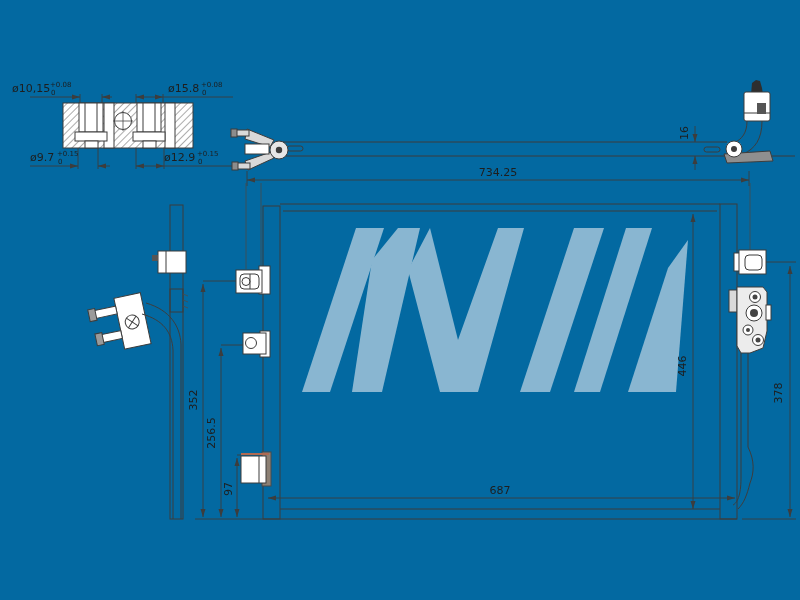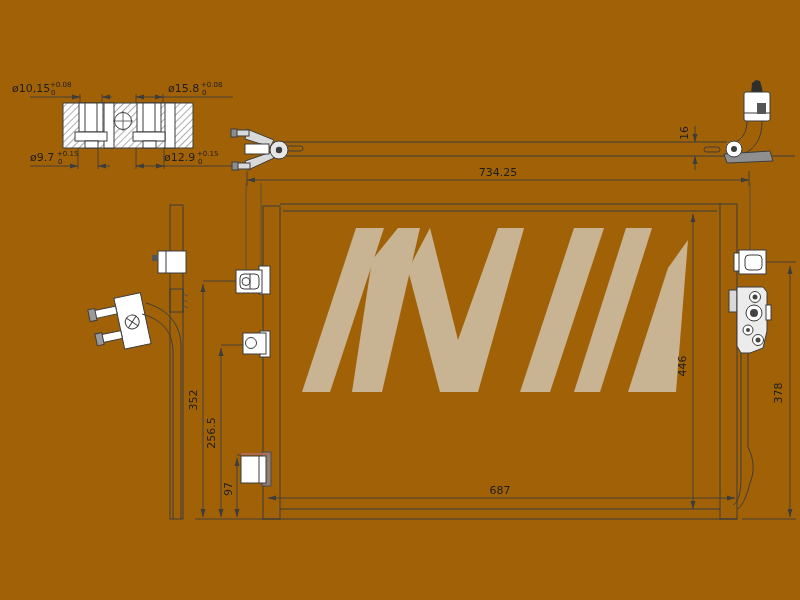--- a/index.html
+++ b/index.html
@@ -1,17 +1,17 @@
 <!DOCTYPE html>
 <html><head>
 <meta charset="utf-8">
 <style>
   html,body { margin:0; padding:0; background:#ffffff; }
   #stage {
-    position:relative; width:800px; height:600px; background:#a16207;
+    position:relative; width:800px; height:600px; background:#0369a1;
     font-family:"DejaVu Sans", "Liberation Sans", sans-serif;
     overflow:hidden;
   }
   svg { position:absolute; left:0; top:0; }
   .ln   { stroke:#3d3d3d; fill:none; stroke-width:1; }
   .thin { stroke:#4a4a4a; fill:none; stroke-width:0.8; }
   .dim  { stroke:#3d3d3d; fill:none; stroke-width:0.9; }
   .fillw{ fill:#ffffff; stroke:#3d3d3d; stroke-width:1; }
   .fillg{ fill:#d9d9d9; stroke:#3d3d3d; stroke-width:1; }
   .fille{ fill:#ececec; stroke:#3d3d3d; stroke-width:1; }

